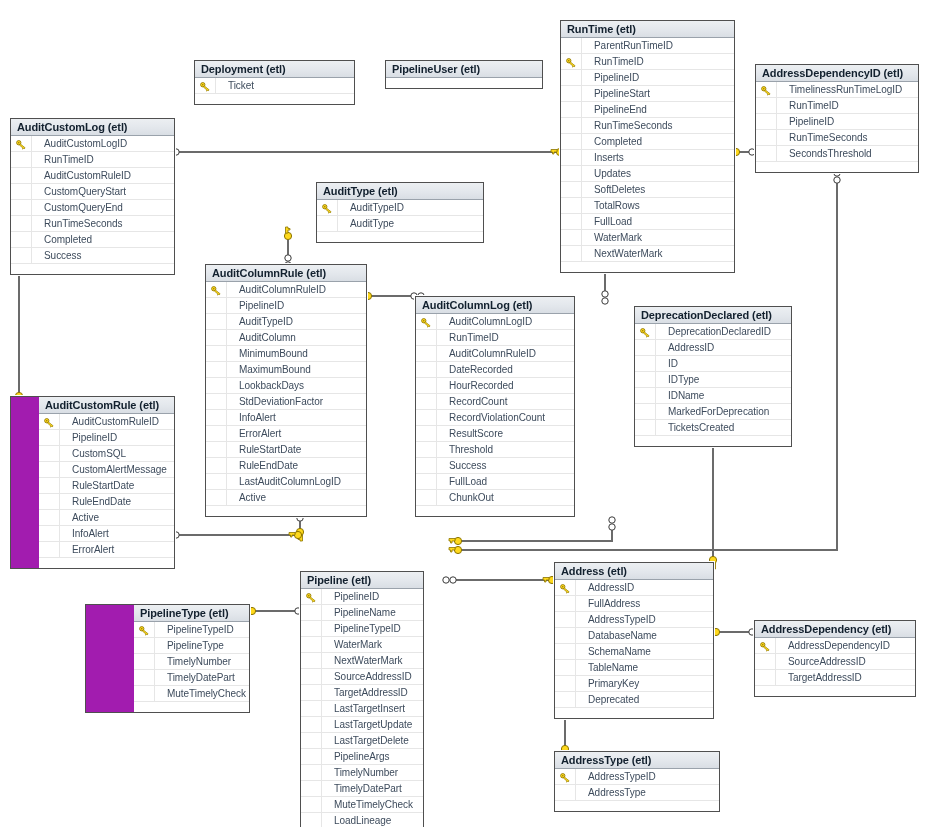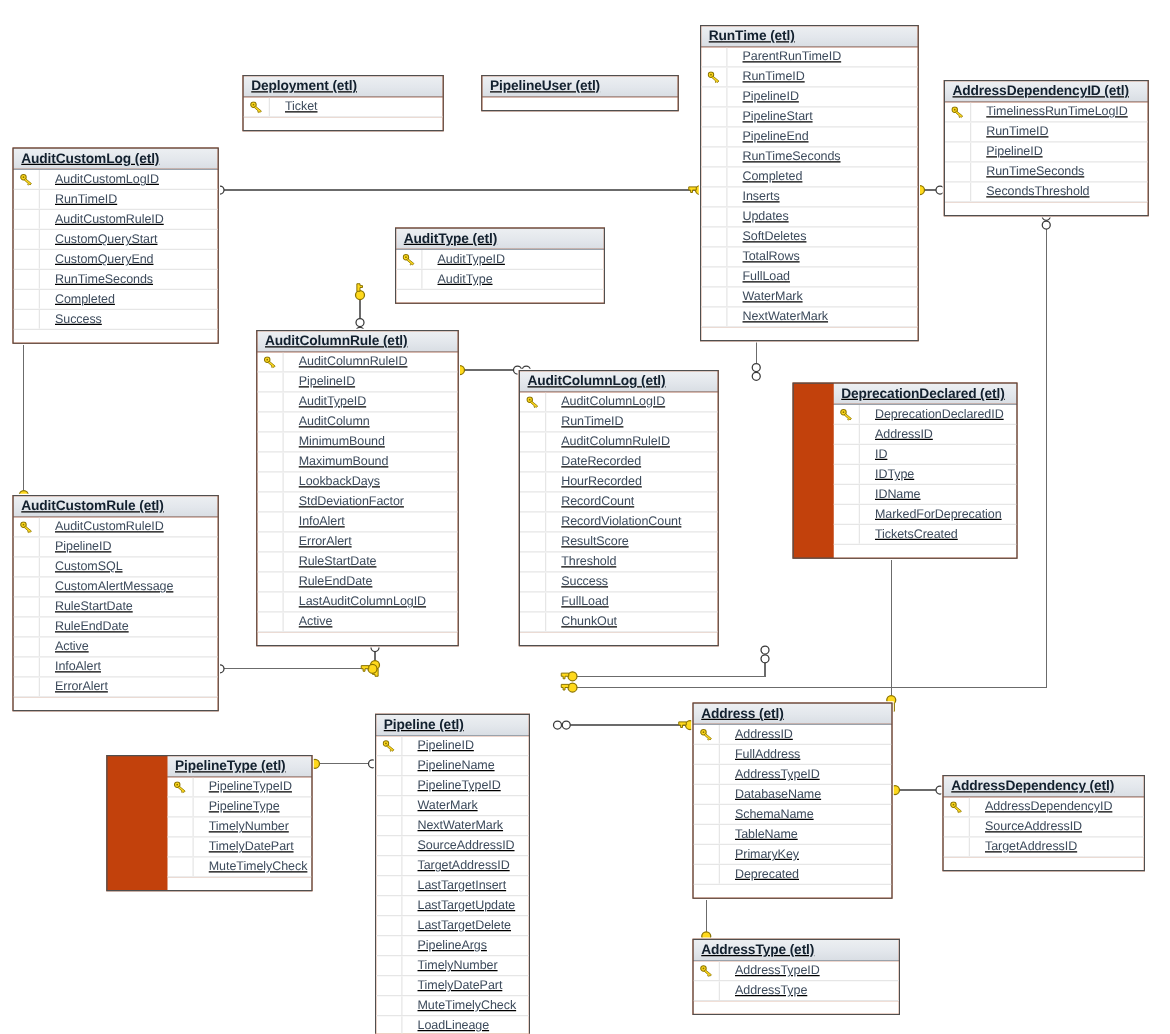--- a/index.html
+++ b/index.html
@@ -17,23 +17,22 @@
   #connector-layer{
     position:absolute;
     left:0; top:0;
     width:936px; height:827px;
     pointer-events:none;
   }
   .entity{
     position:absolute;
     box-sizing:border-box;
     border:1px solid #4f4f4f;
-    background:#c2410c;
+    background:#a21caf;
     box-shadow:0 0 0 1px #ffffff;
-    text-decoration:underline;
   }
   .entity-header{
     box-sizing:border-box;
     height:17px;
     line-height:16px;
     background:linear-gradient(to bottom,#eceff2 0%,#e3e7ec 55%,#d9dee4 100%);
     border-bottom:1px solid #9aa2ab;
     font-size:11px;
     font-weight:bold;
     color:#12202e;
@@ -299,38 +298,38 @@
           <div class="attr"><span class="gutter"></span><span>RecordCount</span></div>
           <div class="attr"><span class="gutter"></span><span>RecordViolationCount</span></div>
           <div class="attr"><span class="gutter"></span><span>ResultScore</span></div>
           <div class="attr"><span class="gutter"></span><span>Threshold</span></div>
           <div class="attr"><span class="gutter"></span><span>Success</span></div>
           <div class="attr"><span class="gutter"></span><span>FullLoad</span></div>
           <div class="attr"><span class="gutter"></span><span>ChunkOut</span></div>
         </div>
         <div class="entity-foot"></div>
       </div>
-      <div class="entity" style="left: 634px; top: 306px; width: 180px; padding-left: 32px;">
+      <div class="entity" style="left: 634px; top: 306px; width: 158px;">
         <div class="entity-header">DeprecationDeclared (etl)</div>
         <div class="entity-body">
           <div class="attr"><span class="gutter"></span><span class="keyicon"><svg viewBox="0 0 12 11" width="11" height="10">
                 <circle cx="3" cy="3" r="2.4" fill="#ffd91c" stroke="#8a7300" stroke-width="0.9"></circle>
                 <circle cx="3" cy="3" r="0.8" fill="#8a7300"></circle>
                 <path d="M4.6,4.2 L10,8.6 L8.8,9.9 L8.1,9.3 L7.4,10 L6.6,9.4 L7.3,8.7 L3.6,5.4 Z" fill="#ffd91c" stroke="#8a7300" stroke-width="0.7" stroke-linejoin="round"></path>
               </svg></span><span>DeprecationDeclaredID</span></div>
           <div class="attr"><span class="gutter"></span><span>AddressID</span></div>
           <div class="attr"><span class="gutter"></span><span>ID</span></div>
           <div class="attr"><span class="gutter"></span><span>IDType</span></div>
           <div class="attr"><span class="gutter"></span><span>IDName</span></div>
           <div class="attr"><span class="gutter"></span><span>MarkedForDeprecation</span></div>
           <div class="attr"><span class="gutter"></span><span>TicketsCreated</span></div>
         </div>
         <div class="entity-foot"></div>
       </div>
-      <div class="entity" style="left: 10px; top: 396px; width: 165px;">
+      <div class="entity" style="left: 10px; top: 396px; width: 165px; padding-left: 28px;">
         <div class="entity-header">AuditCustomRule (etl)</div>
         <div class="entity-body">
           <div class="attr"><span class="gutter"></span><span class="keyicon"><svg viewBox="0 0 12 11" width="11" height="10">
                 <circle cx="3" cy="3" r="2.4" fill="#ffd91c" stroke="#8a7300" stroke-width="0.9"></circle>
                 <circle cx="3" cy="3" r="0.8" fill="#8a7300"></circle>
                 <path d="M4.6,4.2 L10,8.6 L8.8,9.9 L8.1,9.3 L7.4,10 L6.6,9.4 L7.3,8.7 L3.6,5.4 Z" fill="#ffd91c" stroke="#8a7300" stroke-width="0.7" stroke-linejoin="round"></path>
               </svg></span><span>AuditCustomRuleID</span></div>
           <div class="attr"><span class="gutter"></span><span>PipelineID</span></div>
           <div class="attr"><span class="gutter"></span><span>CustomSQL</span></div>
           <div class="attr"><span class="gutter"></span><span>CustomAlertMessage</span></div>

